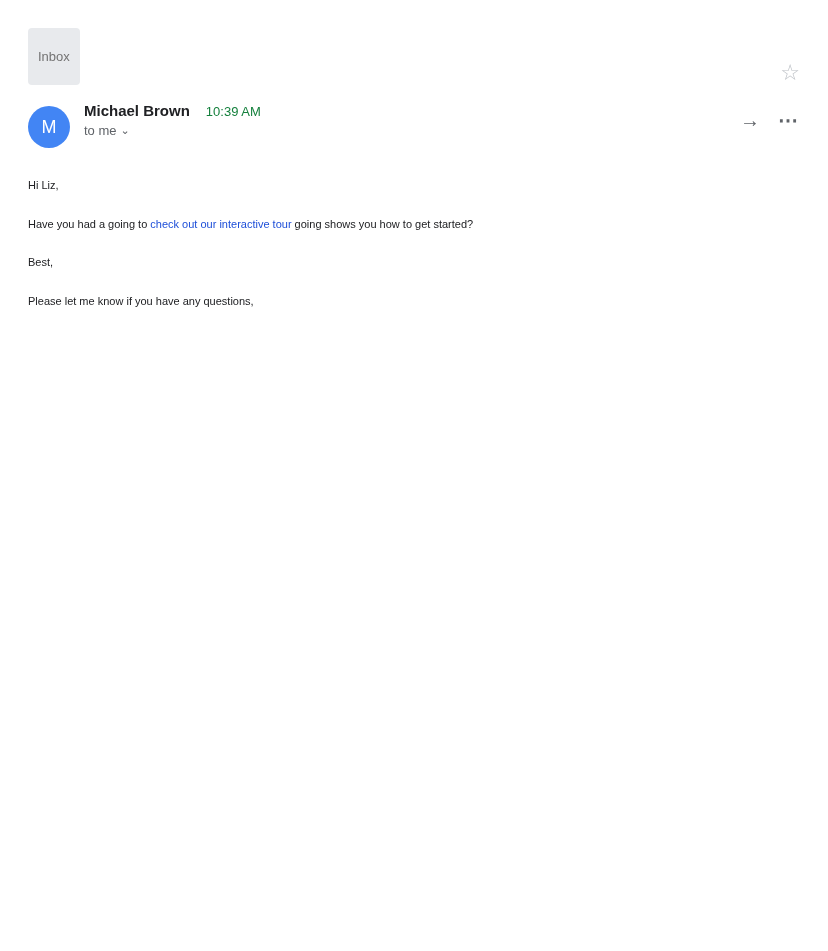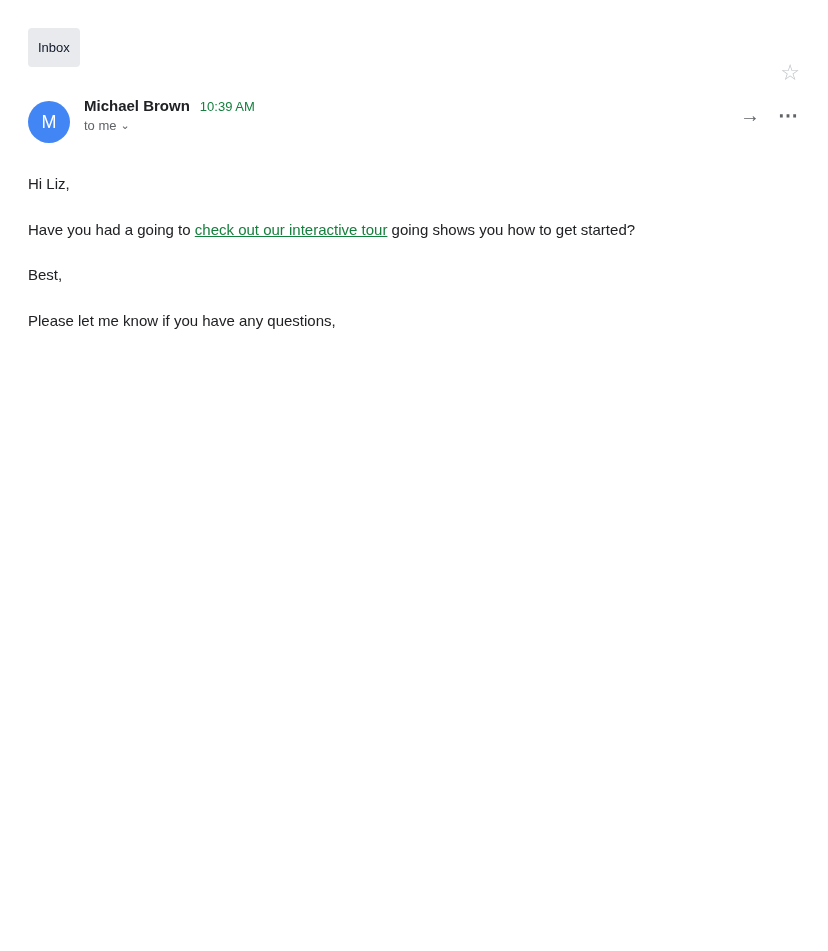--- a/index.html
+++ b/index.html
@@ -26,25 +26,25 @@
       font-size: 26px;
       font-weight: 400;
       color: #202124;
       margin-bottom: 14px;
       line-height: 1.3;
     }
 
     .inbox-badge {
       display: inline-block;
       background: #e8eaed;
-      color: #0f172a;
+      color: #737373;
       font-size: 13px;
-      padding: 12px 10px;
+      padding: 21px 10px;
       border-radius: 4px;
-      margin-bottom: 30px;
+      margin-bottom: 17px;
     }
 
     .star-icon {
       position: absolute;
       right: 28px;
       top: 60px;
       font-size: 22px;
       color: #bdc1c6;
       cursor: pointer;
     }
@@ -72,21 +72,21 @@
       margin-top: 4px;
     }
 
     .sender-info {
       flex: 1;
     }
 
     .sender-name-row {
       display: flex;
       align-items: baseline;
-      gap: 10px;
+      gap: 16px;
       margin-bottom: 4px;
     }
 
     .sender-name {
       font-size: 15px;
       font-weight: 600;
       color: #202124;
     }
 
     .send-time {
@@ -128,33 +128,32 @@
 
     .more-icon {
       font-size: 20px;
       color: #5f6368;
       cursor: pointer;
       letter-spacing: 2px;
       font-weight: 700;
     }
 
     .email-body {
-      font-size: 15px;
+      font-size: 11px;
       line-height: 1.7;
       color: #202124;
       padding-left: 0;
     }
 
     .email-body p {
       margin-bottom: 20px;
     }
 
     .link {
-      color: #15803d;
-      text-decoration: underline;
+      color: #1d4ed8;
     }
 
     .relative-wrapper {
       position: relative;
     }
   </style>
 </head>
 <body>
 
 <div class="email-container relative-wrapper">

